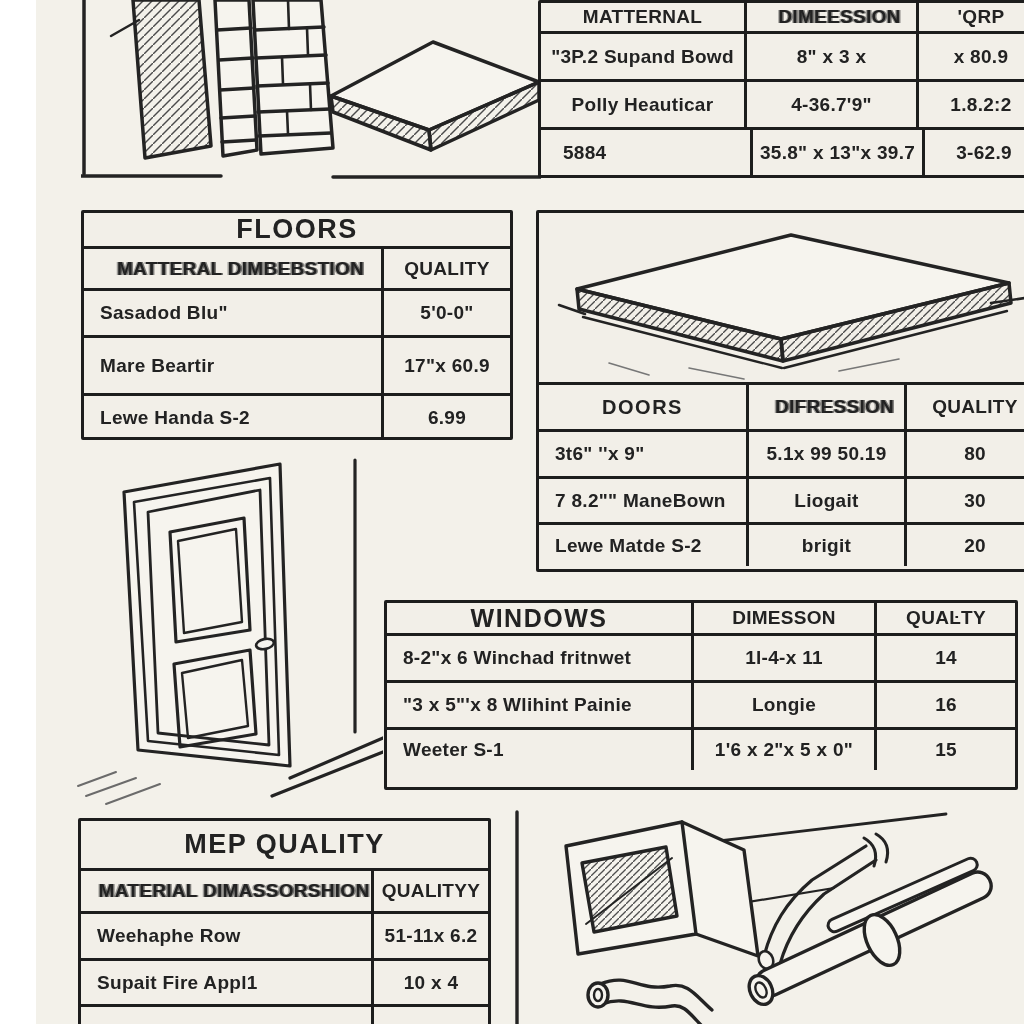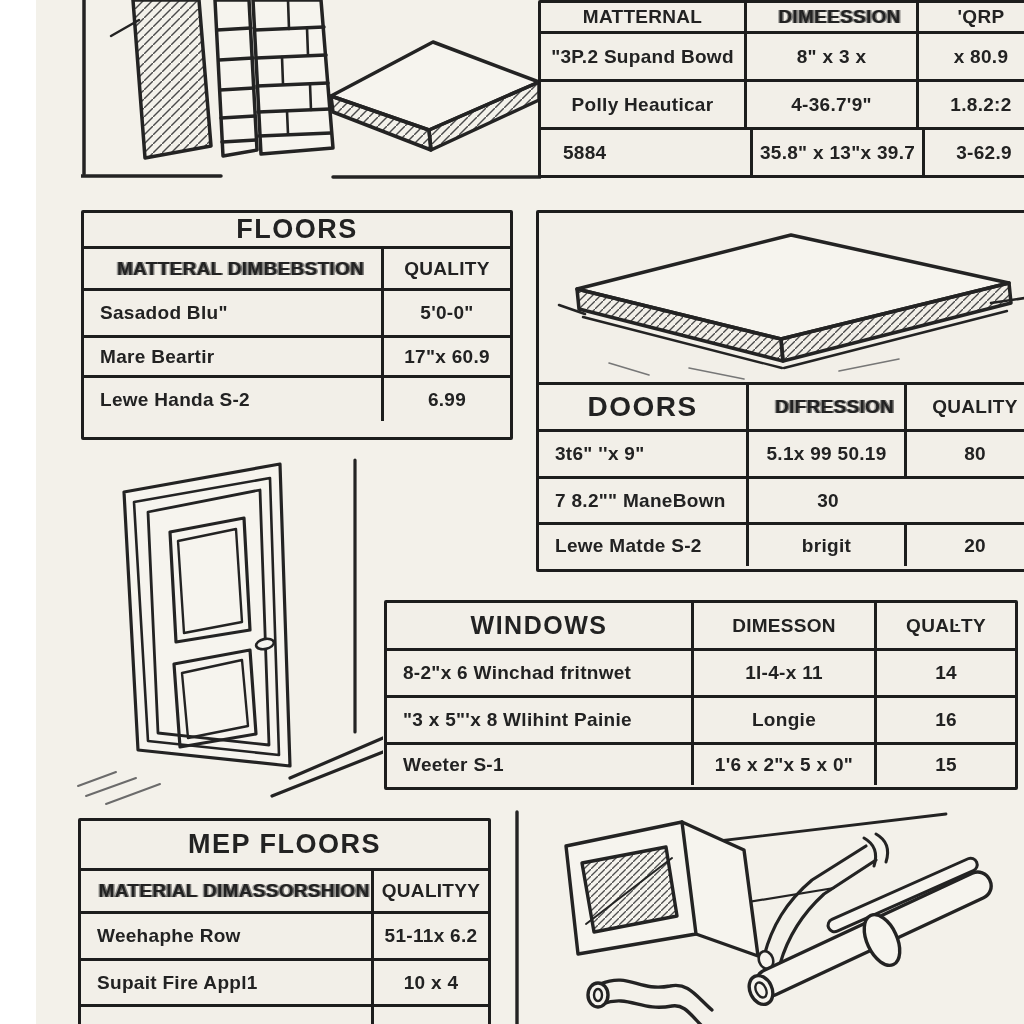--- a/index.html
+++ b/index.html
@@ -94,21 +94,21 @@
       <div class="cell title">FLOORS</div>
     </div>
     <div class="row head" style="height:42px;grid-template-columns:300px 1fr;">
       <div class="cell smudge">MATTERAL DIMBEBSTION</div>
       <div class="cell">QUALITY</div>
     </div>
     <div class="row" style="height:47px;grid-template-columns:300px 1fr;">
       <div class="cell left">Sasadod Blu"</div>
       <div class="cell">5'0-0"</div>
     </div>
-    <div class="row" style="height:40px;grid-template-columns:300px 1fr;">
+    <div class="row" style="height:58px;grid-template-columns:300px 1fr;">
       <div class="cell left">Mare Beartir</div>
       <div class="cell">17"x 60.9</div>
     </div>
     <div class="row" style="height:43px;grid-template-columns:300px 1fr;">
       <div class="cell left">Lewe Handa S-2</div>
       <div class="cell">6.99</div>
     </div>
   </div>
 
   <div class="tbl" style="left:500px;top:210px;width:510px;height:362px;">
@@ -129,31 +129,32 @@
             <path d="M44,104 L243,155" stroke-width="2.4"></path>
             <path d="M245,155 L468,98" stroke-width="2.4"></path>
             <path d="M70,150 L110,162" stroke="#777" stroke-width="1.6"></path>
             <path d="M150,155 L205,166" stroke="#777" stroke-width="1.6"></path>
             <path d="M300,158 L360,146" stroke="#777" stroke-width="1.6"></path>
           </g>
         </svg>
       </div>
     </div>
     <div class="row head" style="height:47px;grid-template-columns:210px 158px 1fr;">
-      <div class="cell title" style="font-size:28px;">DOORS</div>
+      <div class="cell title" style="font-size:20px;">DOORS</div>
       <div class="cell smudge">DIFRESSION</div>
       <div class="cell">QUALITY</div>
     </div>
     <div class="row" style="height:47px;grid-template-columns:210px 158px 1fr;">
       <div class="cell left">3t6" ''x 9"</div>
       <div class="cell">5.1x 99 50.19</div>
       <div class="cell">80</div>
     </div>
     <div class="row" style="height:46px;grid-template-columns:210px 158px 1fr;">
       <div class="cell left">7 8.2"" ManeBown</div>
+      <div class="cell">Liogait</div>
       <div class="cell">30</div>
     </div>
     <div class="row" style="height:41px;grid-template-columns:210px 158px 1fr;">
       <div class="cell left">Lewe Matde S-2</div>
       <div class="cell">brigit</div>
       <div class="cell">20</div>
     </div>
   </div>
 
   <div class="sketch" style="left:22px;top:448px;width:325px;height:365px;">
@@ -171,21 +172,21 @@
         <path d="M112,84 L186,70 L192,182 L118,194 Z"></path>
         <path d="M120,93 L178,81 L184,174 L126,185 Z" stroke-width="2.4"></path>
         <path d="M116,216 L192,202 L198,286 L122,299 Z"></path>
         <path d="M124,225 L184,212 L190,278 L130,290 Z" stroke-width="2.4"></path>
         <ellipse cx="207" cy="196" rx="9" ry="5" transform="rotate(-12 207 196)" fill="#f6f4ee" stroke-width="2.6"></ellipse>
       </g>
     </svg>
   </div>
 
   <div class="tbl" style="left:348px;top:600px;width:634px;height:190px;">
-    <div class="row head" style="height:48px;grid-template-columns:307px 183px 1fr;">
+    <div class="row head" style="height:33px;grid-template-columns:307px 183px 1fr;">
       <div class="cell title" style="font-size:25px;">WINDOWS</div>
       <div class="cell">DIMESSON</div>
       <div class="cell">QUAĿTY</div>
     </div>
     <div class="row" style="height:47px;grid-template-columns:307px 183px 1fr;">
       <div class="cell left">8-2"x 6  Winchad fritnwet</div>
       <div class="cell">1l-4-x 11</div>
       <div class="cell">14</div>
     </div>
     <div class="row" style="height:47px;grid-template-columns:307px 183px 1fr;">
@@ -195,21 +196,21 @@
     </div>
     <div class="row" style="height:40px;grid-template-columns:307px 183px 1fr;">
       <div class="cell left">Weeter S-1</div>
       <div class="cell">1'6 x 2"x 5 x 0"</div>
       <div class="cell">15</div>
     </div>
   </div>
 
   <div class="tbl" style="left:42px;top:818px;width:413px;height:240px;">
     <div class="row" style="height:50px;grid-template-columns:1fr;">
-      <div class="cell title">MEP FLOORS</div>
+      <div class="cell title">MEP QUALITY</div>
     </div>
     <div class="row head" style="height:43px;grid-template-columns:293px 1fr;">
       <div class="cell smudge">MATERIAL DIMASSORSHION</div>
       <div class="cell">QUALITYY</div>
     </div>
     <div class="row" style="height:47px;grid-template-columns:293px 1fr;">
       <div class="cell left">Weehaphe Row</div>
       <div class="cell">51-11x 6.2</div>
     </div>
     <div class="row" style="height:46px;grid-template-columns:293px 1fr;">

